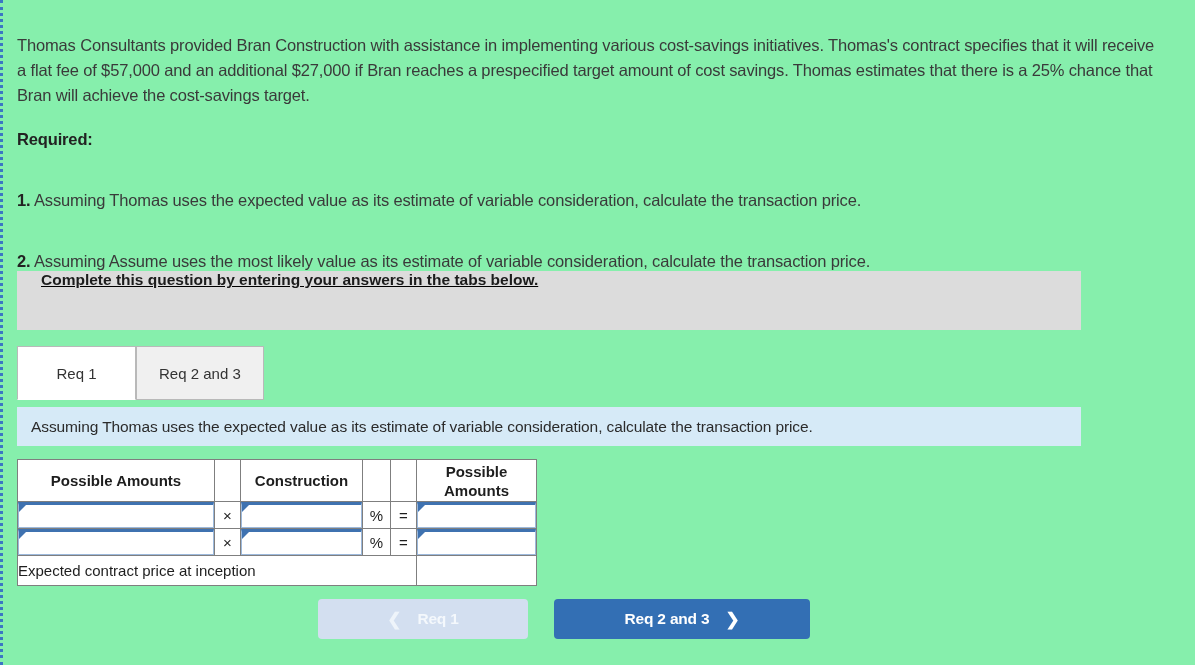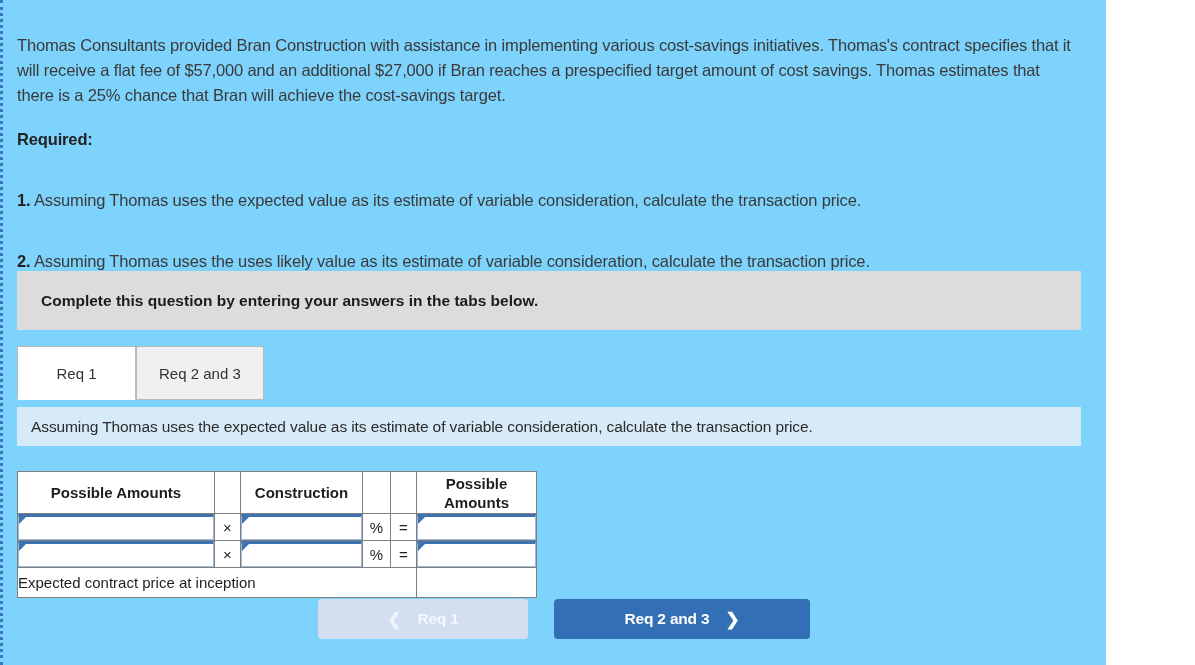--- a/index.html
+++ b/index.html
@@ -5,22 +5,22 @@
   * { box-sizing: border-box; }
   html, body {
     margin: 0; padding: 0;
     width: 1195px; height: 665px;
     background: #ffffff;
     font-family: "Liberation Sans", sans-serif;
     overflow: hidden;
   }
   .page {
     position: relative;
-    width: 1106px; height: 665px;
-    background: #7dd3fc;
+    width: 1195px; height: 665px;
+    background: #86efac;
     border-left: 3px dotted #3b76c4;
     padding-left: 0;
   }
 
   
   .problem {
     position: absolute;
     left: 14px; top: 33px; right: 30px;
     font-size: 16.5px;
     line-height: 25px;
@@ -39,21 +39,21 @@
   .required .hd { font-weight: bold; color: #222; display: block; }
   .required .num { font-weight: bold; color: #222; }
   .req-line { display: block; margin-top: 36px; }
 
   
   .banner {
     position: absolute;
     left: 14px; top: 271px;
     width: 1064px; height: 59px;
     background: #dcdcdc;
-    display: flex; align-items: center;
+    display: flex;  text-decoration: underline;
   }
   .banner-text {
     margin-left: 24px;
     font-size: 15.5px;
     font-weight: bold;
     color: #1c1c1c;
   }
 
   
   .tabs {
@@ -91,21 +91,21 @@
   .subinstruction-text {
     margin-left: 14px;
     font-size: 15.5px;
     color: #2b2b2b;
     letter-spacing: -0.1px;
   }
 
   
   .tablewrap {
     position: absolute;
-    left: 14px; top: 471px;
+    left: 14px; top: 459px;
   }
   table.grid {
     border-collapse: collapse;
     table-layout: fixed;
   }
   table.grid td, table.grid th {
     border: 1px solid #7f7f7f;
     padding: 0;
     font-size: 15px;
     color: #1e1e1e;
@@ -242,21 +242,21 @@
 </head>
 <body>
 
 <div class="page">
 
   <div class="problem">Thomas Consultants provided Bran Construction with assistance in implementing various cost-savings initiatives. Thomas's contract specifies that it will receive a flat fee of $57,000 and an additional $27,000 if Bran reaches a prespecified target amount of cost savings. Thomas estimates that there is a 25% chance that Bran will achieve the cost-savings target.</div>
 
   <div class="required">
     <span class="hd">Required:</span>
     <span class="req-line"><span class="num">1.</span><span> Assuming Thomas uses the expected value as its estimate of variable consideration, calculate the transaction price.</span></span>
-    <span class="req-line"><span class="num">2.</span><span> Assuming Thomas uses the uses likely value as its estimate of variable consideration, calculate the transaction price.</span></span>
+    <span class="req-line"><span class="num">2.</span><span> Assuming Assume uses the most likely value as its estimate of variable consideration, calculate the transaction price.</span></span>
   </div>
 
   <div class="banner">
     <span class="banner-text">Complete this question by entering your answers in the tabs below.</span>
   </div>
 
   <div class="tabs">
     <div class="tab first active">
       <span>Req 1</span>
     </div>

